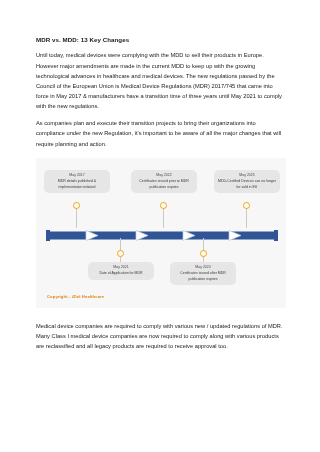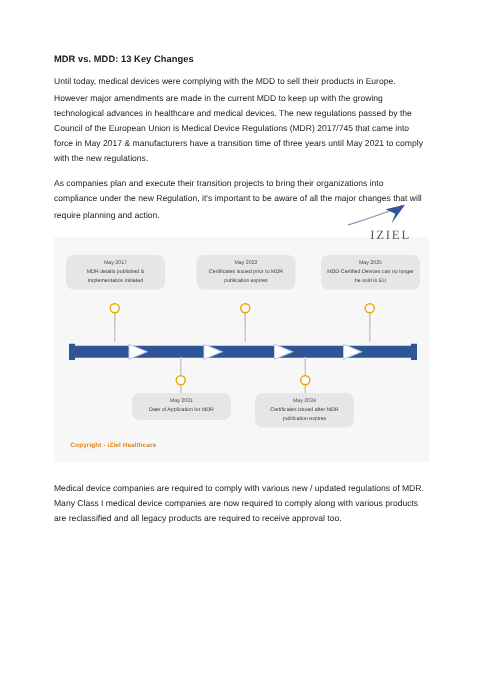--- a/index.html
+++ b/index.html
@@ -145,27 +145,20 @@
 <div class="page">
   <div class="content">
 
     <h1 class="doc-title">MDR vs. MDD: 13 Key Changes</h1>
 
     <p class="para">Until today, medical devices were complying with the MDD to sell their products in Europe. However major amendments are made in the current MDD to keep up with the growing technological advances in healthcare and medical devices. The new regulations passed by the Council of the European Union is Medical Device Regulations (MDR) 2017/745 that came into force in May 2017 &amp; manufacturers have a transition time of three years until May 2021 to comply with the new regulations.</p>
     <p class="para">As companies plan and execute their transition projects to bring their organizations into compliance under the new Regulation, it's important to be aware of all the major changes that will require planning and action.</p>
 
     <div class="infographic">
 
-      <div class="logo-wrap">
-        <svg class="logo-arrow" viewBox="0 0 42 15">
-          <path d="M2 14 C 14 10, 28 6, 38 1" stroke="#8d9bb5" stroke-width="0.9" fill="none"></path>
-          <path d="M40 0.5 L 27 3.5 L 33.5 6.5 L 31 13 Z" fill="#2f5597"></path>
-        </svg>
-        <div class="logo-text">IZIEL</div>
-      </div>
 
       <div class="tbox" style="left:8px; top:12px; width:66px;">
         <div class="date">May 2017</div>
         <div class="desc">MDR details published &amp; implementation initiated</div>
       </div>
       <div class="tbox" style="left:95px; top:12px; width:66px;">
         <div class="date">May 2022</div>
         <div class="desc">Certificates issued prior to MDR publication expires</div>
       </div>
       <div class="tbox" style="left:178px; top:12px; width:66px;">

